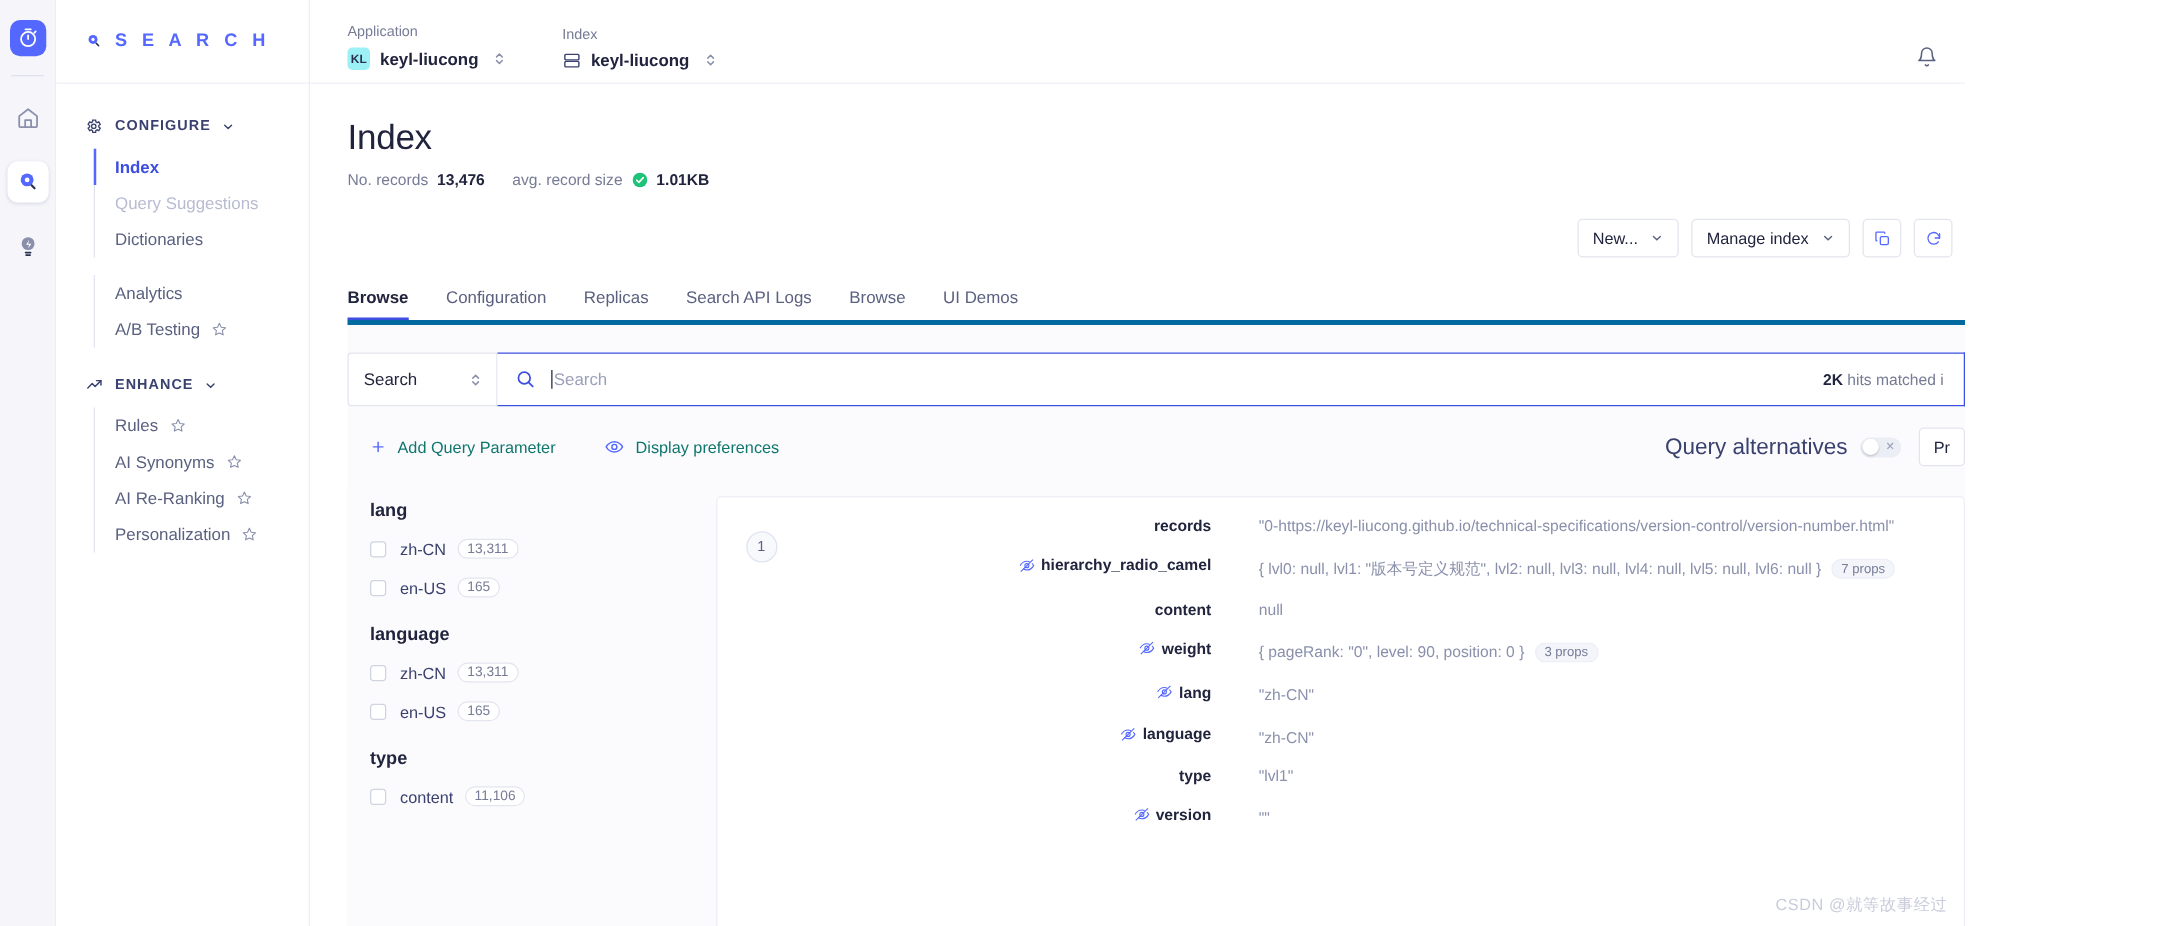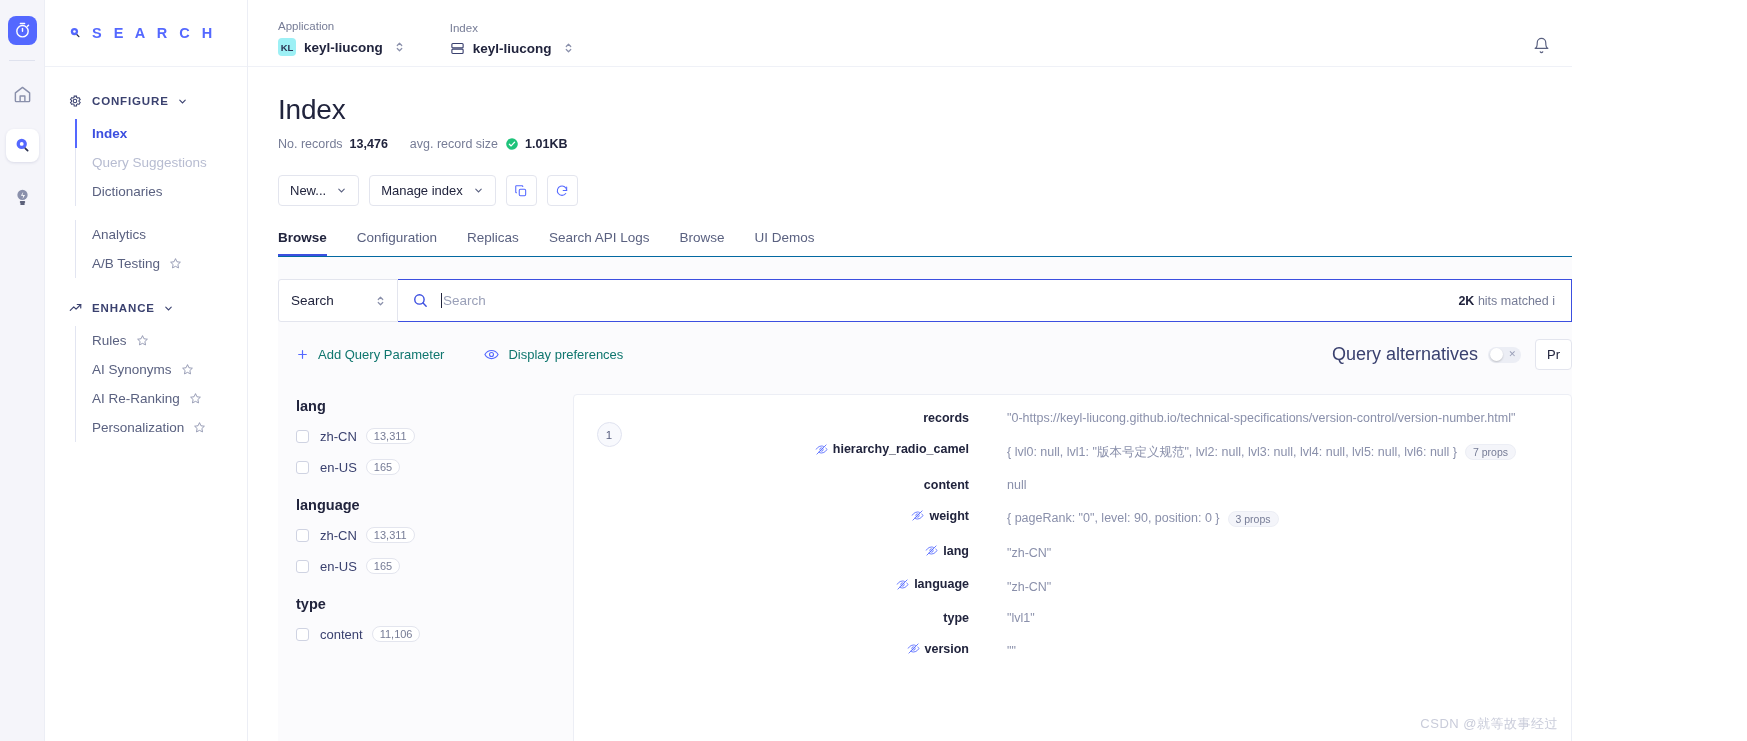--- a/index.html
+++ b/index.html
@@ -100,33 +100,33 @@
   .stepper { margin-left: 12px; display: flex; }
   .bell { position: absolute; right: 22px; bottom: 12px; display: flex; }
 
   .content { padding: 27px 0 0 30px; }
   .page-title { font-size: 28px; font-weight: 400; color: #21243d; letter-spacing: -.2px; }
   .meta-row { display: flex; align-items: center; margin-top: 11px; font-size: 12.5px; }
   .meta-label { color: #767c96; margin-right: 7px; }
   .meta-value { color: #21243d; font-weight: 700; margin-right: 22px; }
   .ok-dot { width: 14px; height: 14px; margin-right: 6px; display: flex; }
 
-  .actions { display: flex; align-items: center; margin-top: 24px; }
+  .actions { display: flex; align-items: center; margin-top: 24px; justify-content: flex-end; }
   .btn {
     height: 31px; border: 1px solid #e3e5ee; border-radius: 4px;
     background: #fff; display: flex; align-items: center;
     padding: 0 11px; font-size: 13px; color: #21243d;
     margin-right: 10px;
   }
   .btn .chev { margin-left: 10px; display: flex; }
   .btn-icon { width: 31px; justify-content: center; padding: 0; }
 
   .tabs {
     display: flex; align-items: flex-end;
-    margin-top: 24px; border-bottom: 1px solid #0369a1;
+    margin-top: 24px; border-bottom: 4px solid #0369a1;
     padding-right: 0;
   }
   .tab {
     font-size: 13.5px; color: #5a6180;
     padding: 0 0 9px 0; margin-right: 30px;
     border-bottom: 2px solid transparent;
   }
   .tab.active { color: #21243d; font-weight: 600; border-bottom-color: #3c4fe0; }
 
   .searchzone { background: #fbfbfd; padding: 22px 0 0 0; }

